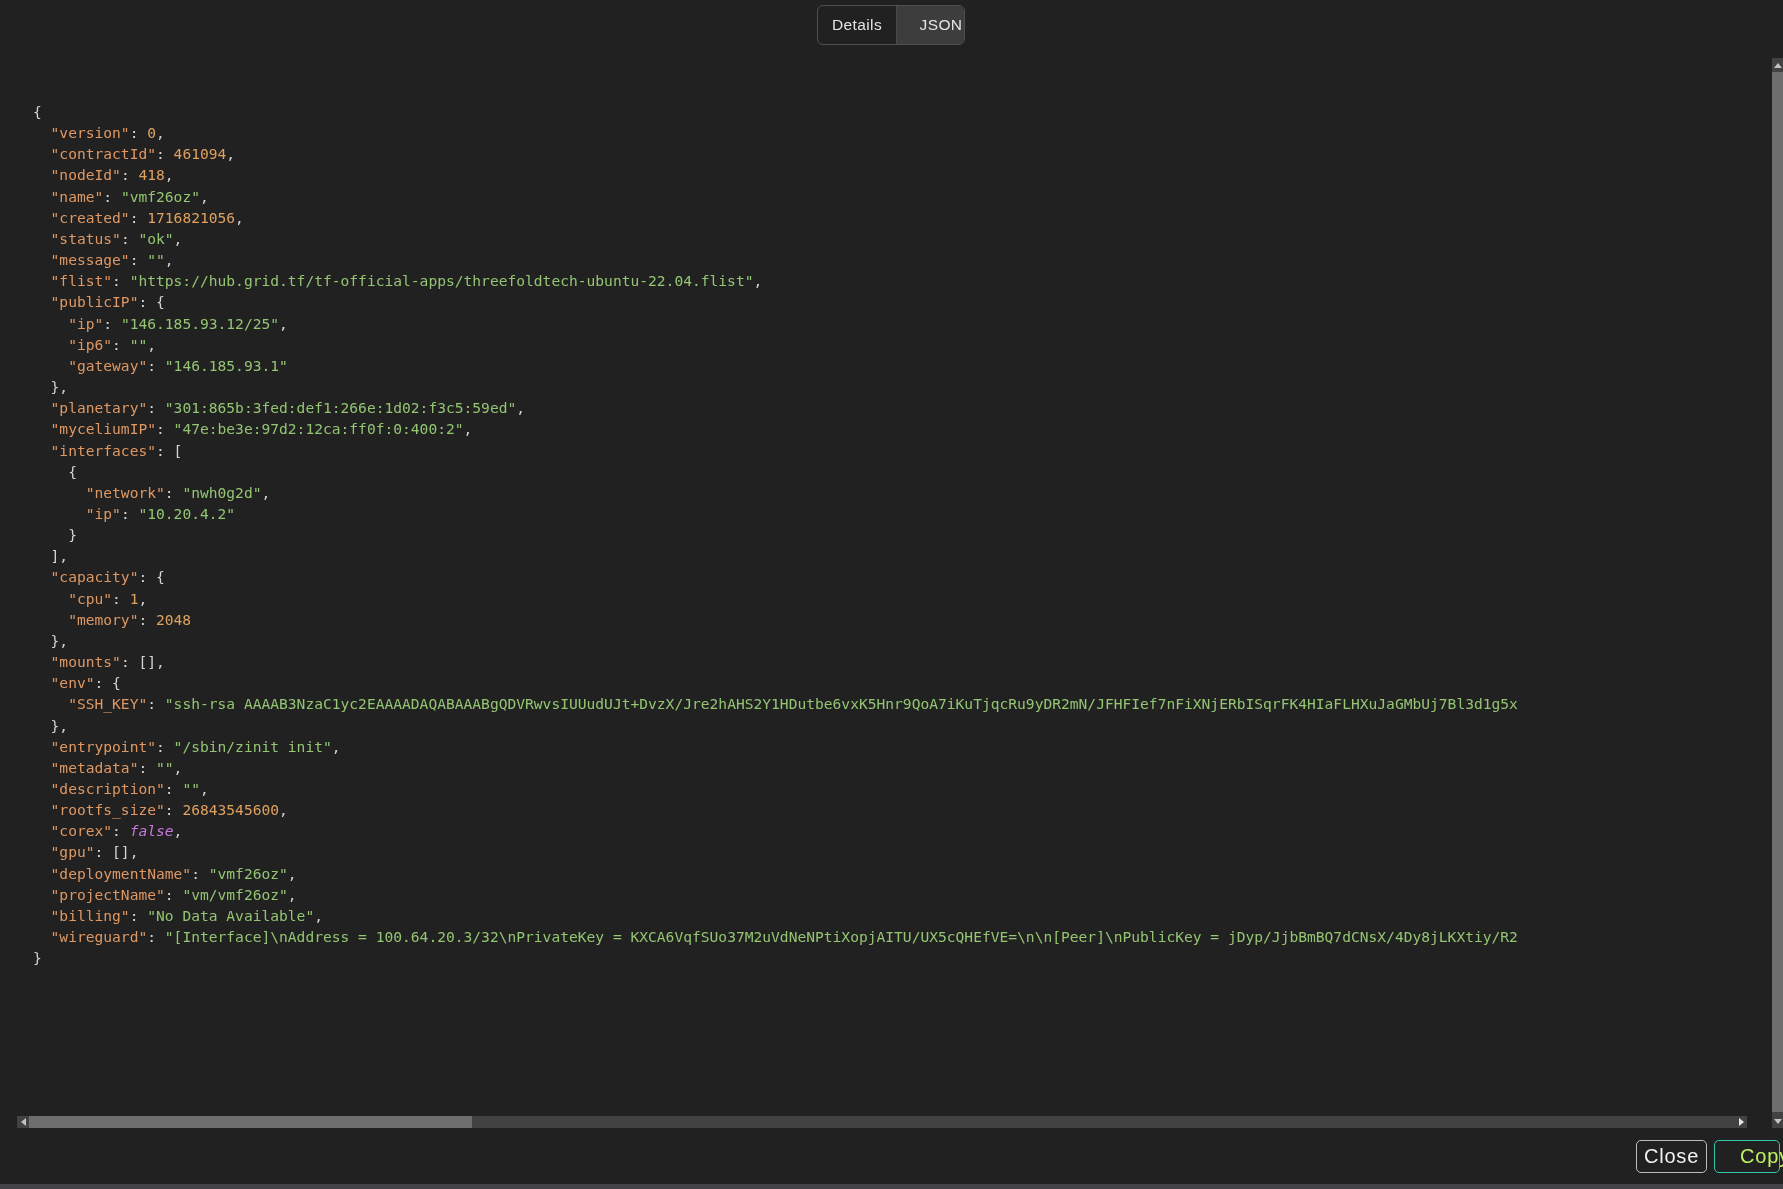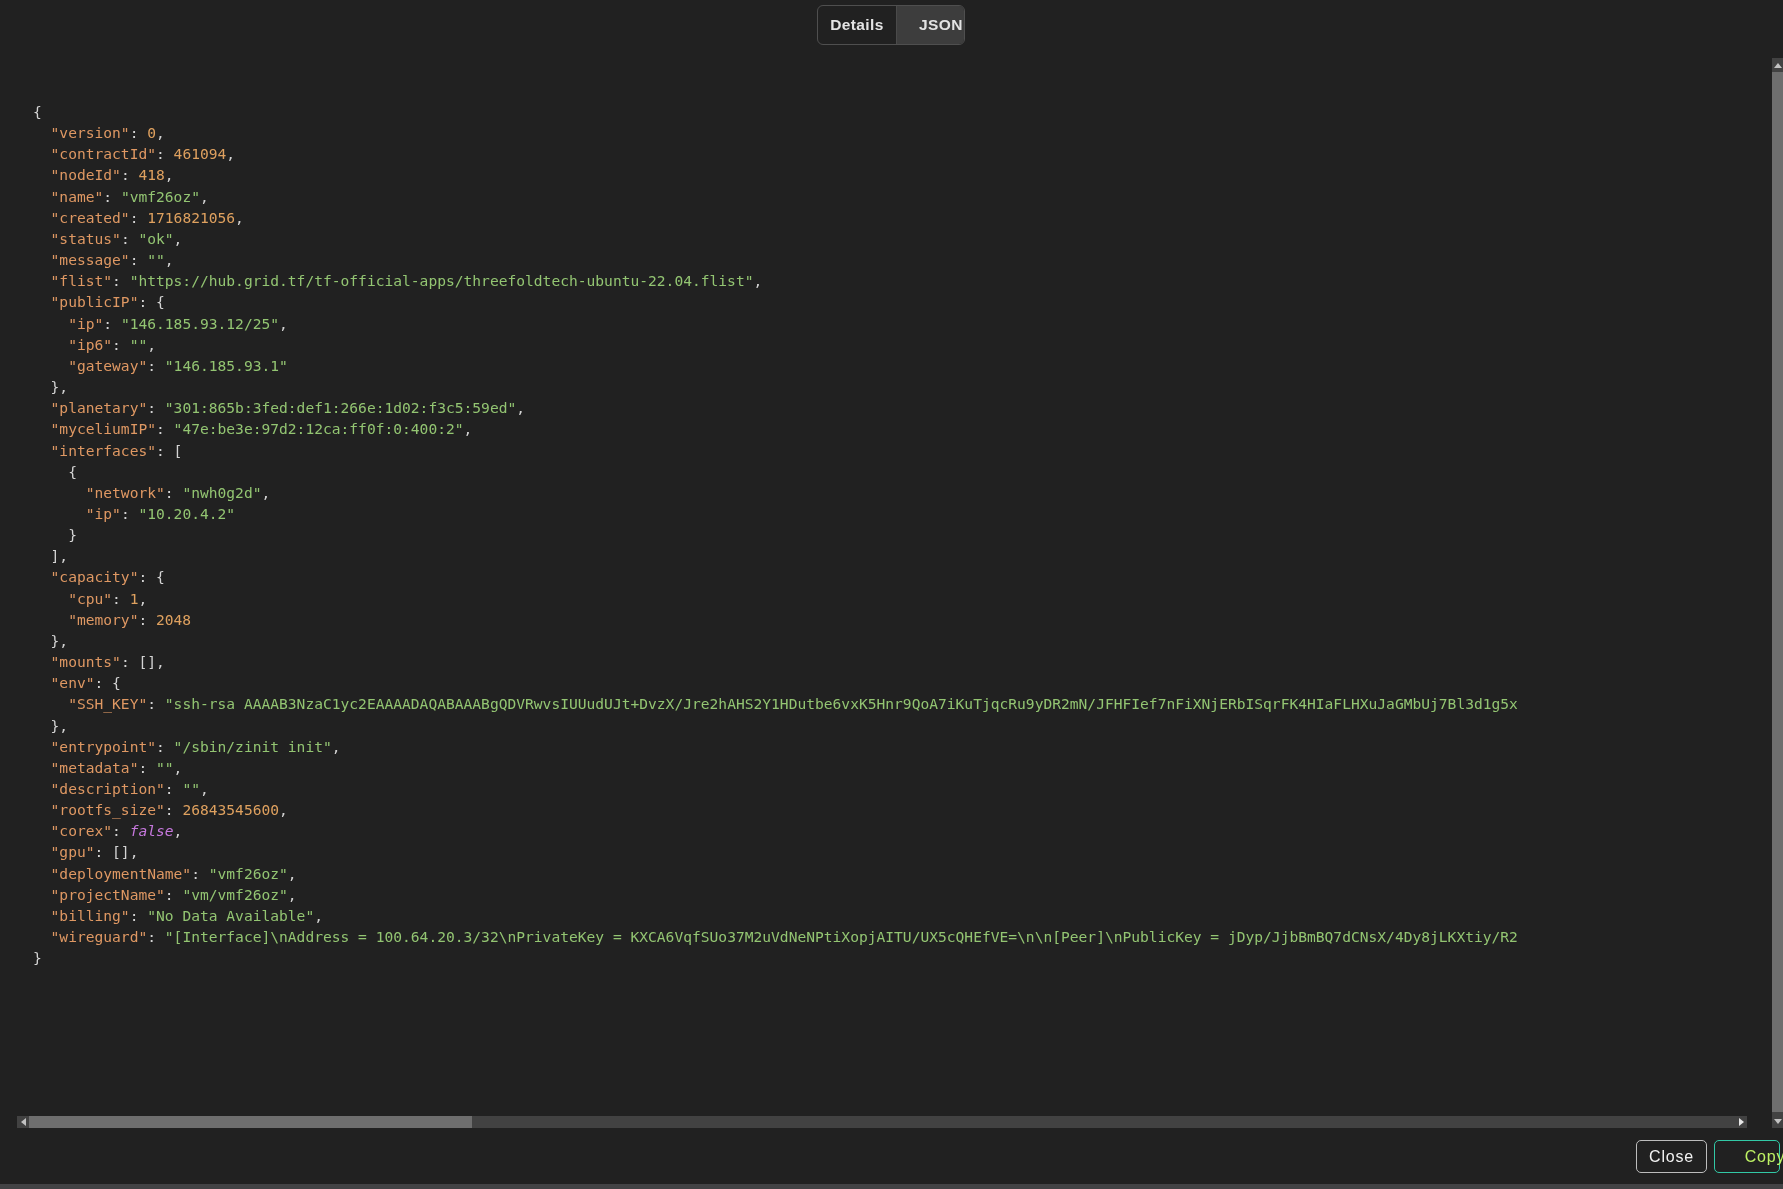--- a/index.html
+++ b/index.html
@@ -9,21 +9,21 @@
   }
   
   .view-toggle{
     position:absolute;left:817px;top:5px;width:148px;height:40px;
     display:flex;border:1px solid #4f4f4f;border-radius:6px;
     overflow:hidden;box-sizing:border-box;background:#212121;
   }
   .tab{
     flex:0 0 auto;display:flex;align-items:center;justify-content:center;
     color:#e4e4e4;font-size:15.5px;letter-spacing:.4px;cursor:pointer;
-    height:100%;box-sizing:border-box;font-weight:bold;
+    height:100%;box-sizing:border-box;
   }
   .tab-details{width:78px;}
   .tab-json{width:89px;background:#3d3d3d;border-left:1px solid #4a4a4a;}
   
   .code-viewport{
     position:absolute;left:0;top:57px;right:18px;bottom:61px;overflow:hidden;
   }
   .code{
     margin:0;padding:44px 0 0 33px;
     font-family:"DejaVu Sans Mono",monospace;
@@ -54,21 +54,21 @@
   .tri{width:0;height:0;}
   .tri-left{border-top:4px solid transparent;border-bottom:4px solid transparent;border-right:5px solid #c2c2c2;}
   .tri-right{border-top:4px solid transparent;border-bottom:4px solid transparent;border-left:5px solid #e6e6e6;}
   .tri-up{border-left:4px solid transparent;border-right:4px solid transparent;border-bottom:5px solid #c2c2c2;}
   .tri-down{border-left:4px solid transparent;border-right:4px solid transparent;border-top:5px solid #c2c2c2;}
   
   .btn{
     position:absolute;top:1140px;height:33px;box-sizing:border-box;
     display:flex;align-items:center;justify-content:center;
     background:transparent;border-radius:5px;cursor:pointer;
-    font-family:"Liberation Sans",sans-serif;font-size:16px;letter-spacing:.8px;
+    font-family:"Liberation Sans",sans-serif;font-size:20px;letter-spacing:.8px;
   }
   .btn-close{left:1636px;width:71px;border:1px solid #bdbdbd;color:#f2f2f2;}
   .btn-copy{left:1714px;width:66px;border:1px solid #32c9a6;color:#bef264;padding-left:36px;}
   .bottom-strip{
     position:absolute;left:0;top:1184px;width:1783px;height:5px;background:#434345;
   }
 </style>
 </head>
 <body>
 

